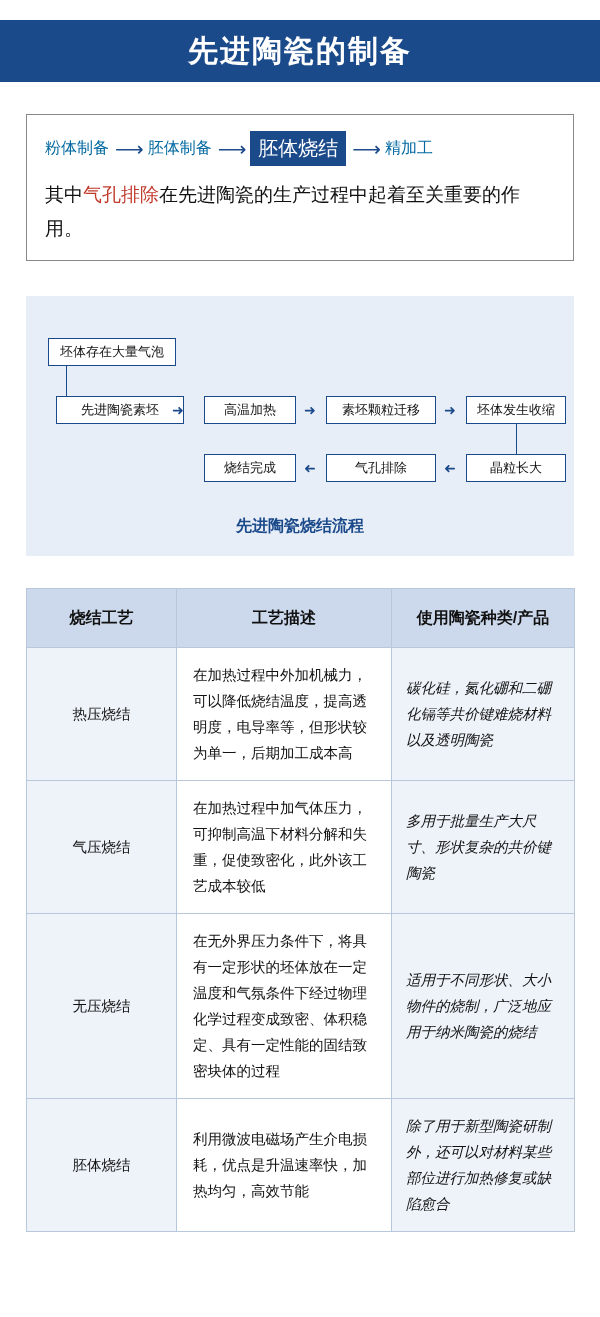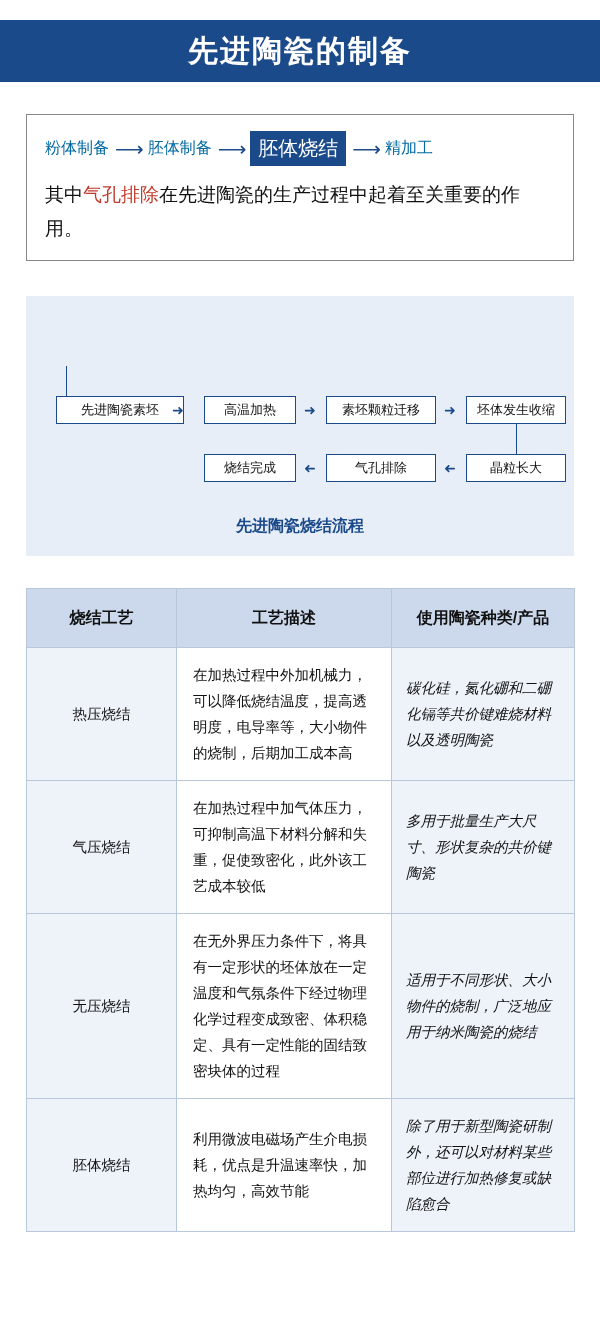--- a/index.html
+++ b/index.html
@@ -194,20 +194,21 @@
     <span class="arrow-ch">⟶</span>
     <span class="flow-step">精加工</span>
   </div>
   <div class="intro-text">
     <span>其中</span><span class="red">气孔排除</span><span>在先进陶瓷的生产过程中起着至关重要的作用。</span>
   </div>
 </div>
 
 <div class="proc-wrap">
 
+  <div class="proc-node" style="left:22px; top:42px; width:128px;">坯体存在大量气泡</div>
 
   <div class="vline" style="left:40px; top:70px; height:30px;"></div>
 
   <div class="proc-node" style="left:30px; top:100px; width:128px;">先进陶瓷素坯</div>
   <div class="proc-arrow" style="left:146px; top:107px;">➜</div>
   <div class="proc-node" style="left:178px; top:100px; width:92px;">高温加热</div>
   <div class="proc-arrow" style="left:278px; top:107px;">➜</div>
   <div class="proc-node" style="left:300px; top:100px; width:110px;">素坯颗粒迁移</div>
   <div class="proc-arrow" style="left:418px; top:107px;">➜</div>
   <div class="proc-node" style="left:440px; top:100px; width:100px;">坯体发生收缩</div>
@@ -232,21 +233,21 @@
   <thead>
     <tr>
       <th>烧结工艺</th>
       <th>工艺描述</th>
       <th>使用陶瓷种类/产品</th>
     </tr>
   </thead>
   <tbody>
     <tr>
       <td class="cell-name">热压烧结</td>
-      <td class="cell-desc">在加热过程中外加机械力，可以降低烧结温度，提高透明度，电导率等，大小物件的烧制，后期加工成本高</td>
+      <td class="cell-desc">在加热过程中外加机械力，可以降低烧结温度，提高透明度，电导率等，但形状较为单一，后期加工成本高</td>
       <td class="cell-use">碳化硅，氮化硼和二硼化镉等共价键难烧材料以及透明陶瓷</td>
     </tr>
     <tr>
       <td class="cell-name">气压烧结</td>
       <td class="cell-desc">在加热过程中加气体压力，可抑制高温下材料分解和失重，促使致密化，此外该工艺成本较低</td>
       <td class="cell-use">多用于批量生产大尺寸、形状复杂的共价键陶瓷</td>
     </tr>
     <tr>
       <td class="cell-name">无压烧结</td>
       <td class="cell-desc">在无外界压力条件下，将具有一定形状的坯体放在一定温度和气氛条件下经过物理化学过程变成致密、体积稳定、具有一定性能的固结致密块体的过程</td>

